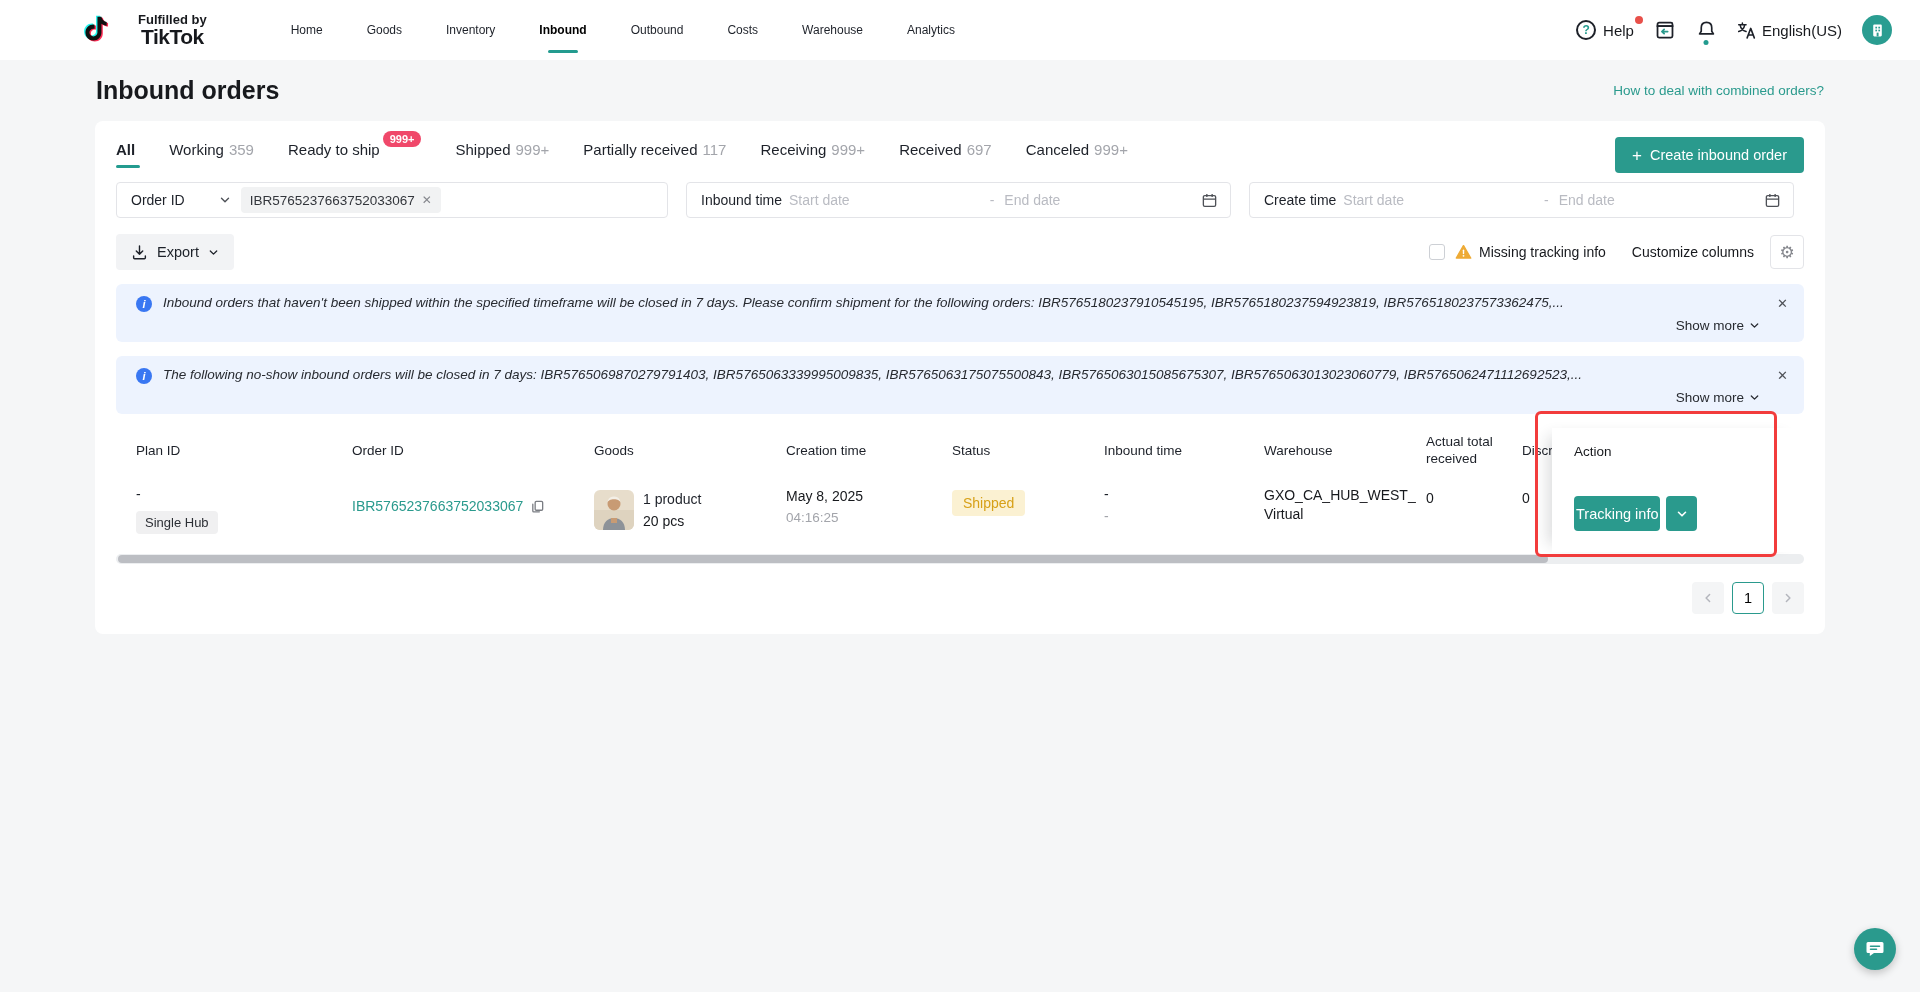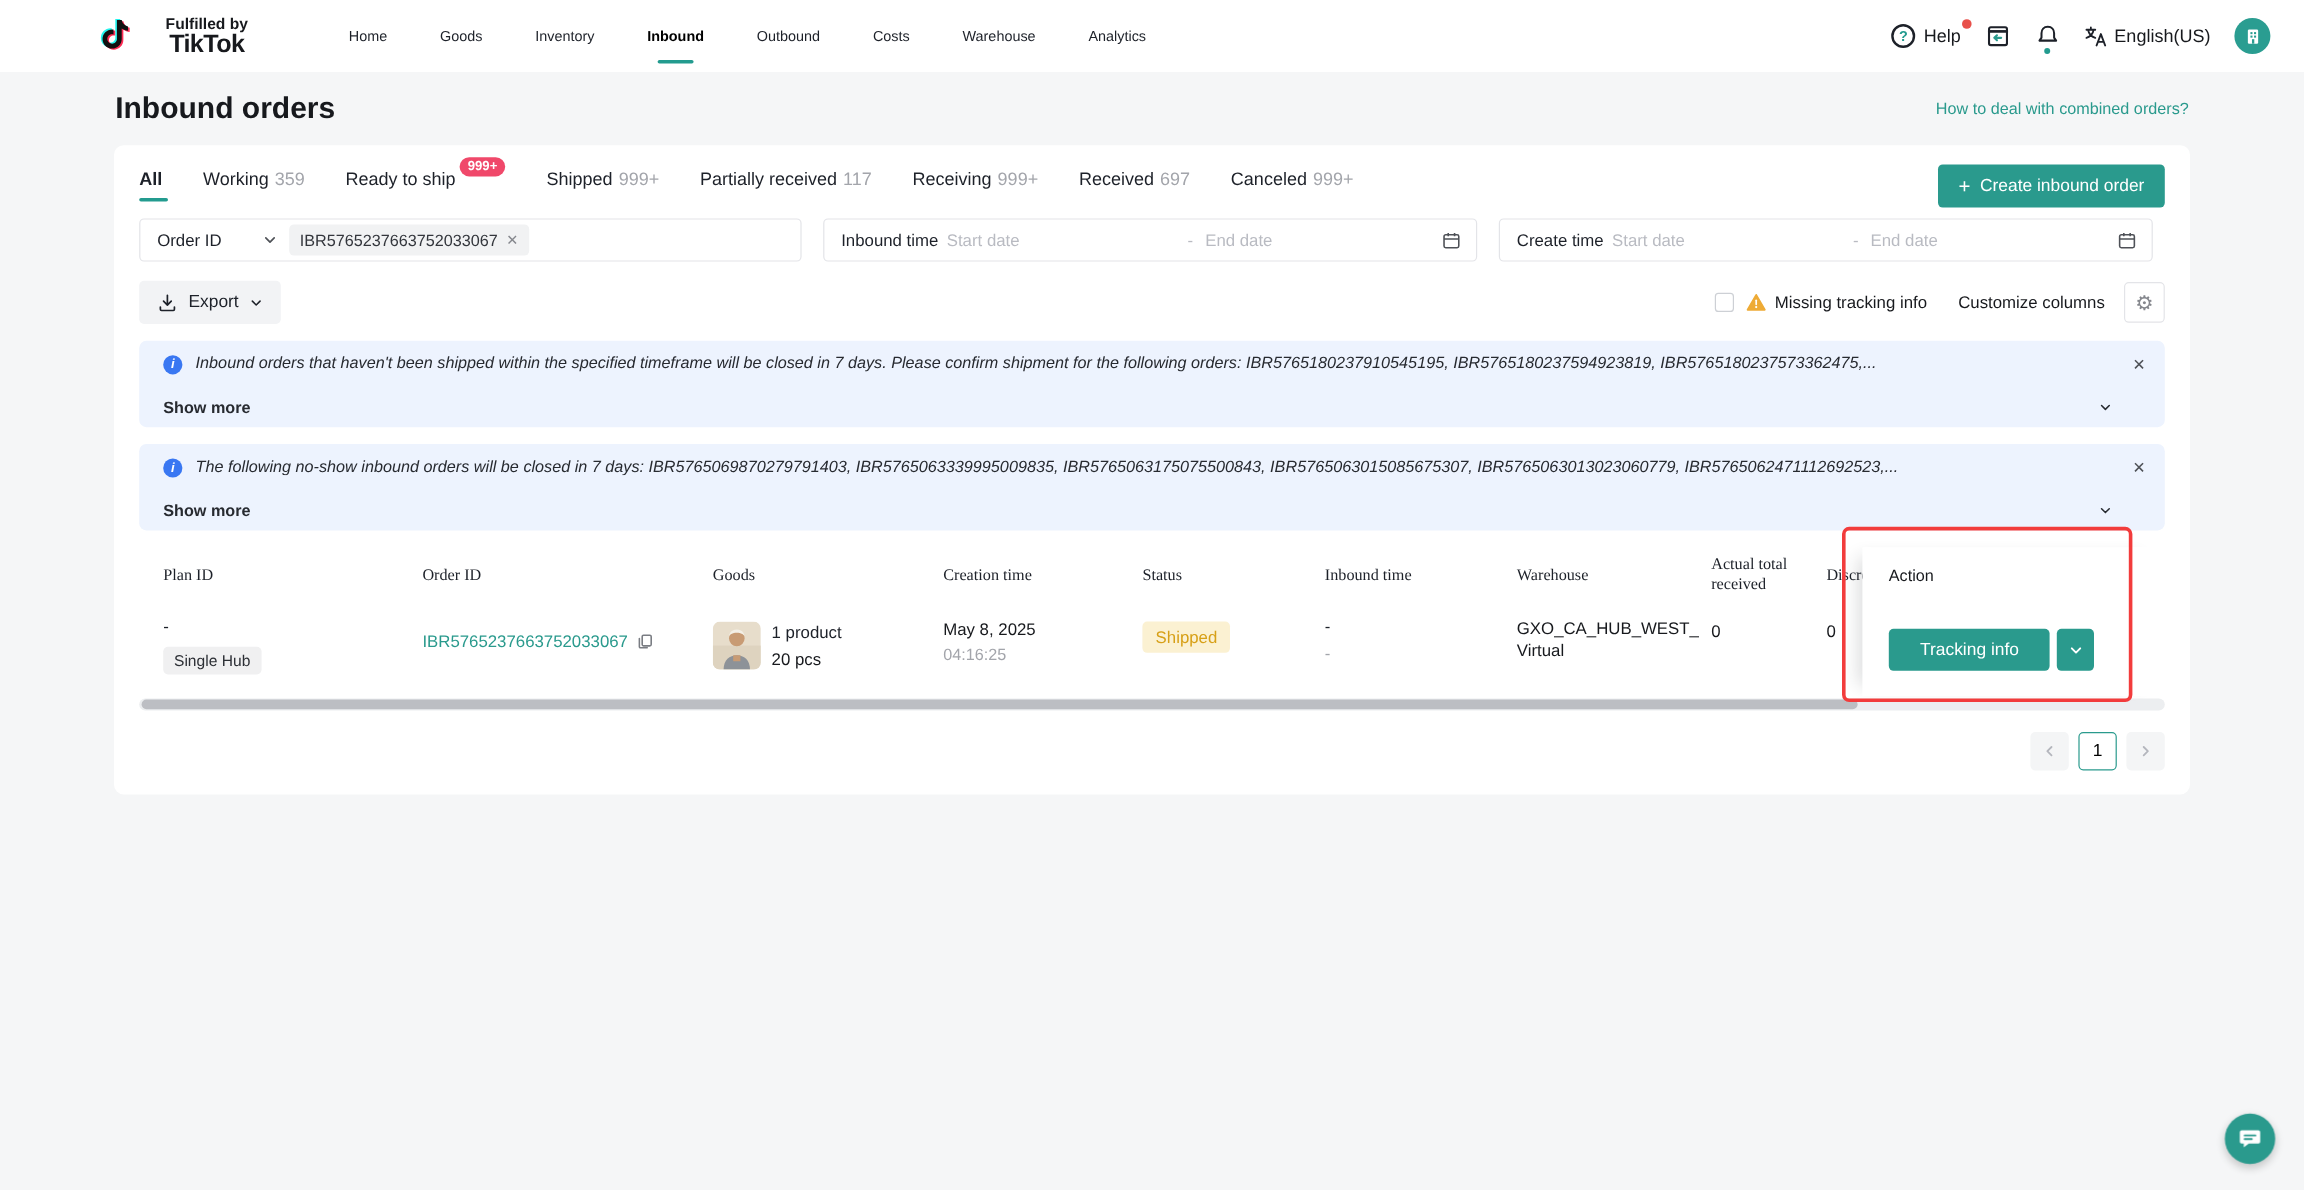--- a/index.html
+++ b/index.html
@@ -68,47 +68,47 @@
   .warn-label { display:flex; align-items:center; gap:7px; margin-left:10px; font-size:14px; }
   .customize { font-size:14px; margin-left:26px; cursor:pointer; }
   .gear-btn { width:34px; height:34px; border:1px solid #e3e4e8; border-radius:4px; background:#fff; display:flex; align-items:center; justify-content:center; margin-left:16px; cursor:pointer; color:#85878d; font-size:17px; }
 
   
   .banner { background:#edf3fe; border-radius:6px; margin-top:14px; padding:11px 44px 9px 20px; position:relative; }
   .banner-row { display:flex; align-items:flex-start; gap:11px; }
   .info-icon { width:16px; height:16px; min-width:16px; border-radius:50%; background:#3977f2; color:#fff; font-size:11px; font-weight:700; display:flex; align-items:center; justify-content:center; margin-top:1px; font-style:italic; }
   .banner-text { font-size:13.5px; color:#272a30; white-space:nowrap; overflow:hidden;font-style:italic; }
   .banner-close { position:absolute; right:16px; top:12px; color:#4e5157; font-size:13px; cursor:pointer; }
-  .show-more { display:flex; align-items:center; justify-content:space-between; gap:5px; font-size:13.5px; color:#272a30; margin-top:20px; cursor:pointer;font-weight:bold; }
+  .show-more { display:flex; align-items:center; justify-content:flex-end; gap:5px; font-size:13.5px; color:#272a30; margin-top:6px; cursor:pointer; }
 
   
   .table-wrap { position:relative; margin-top:14px; }
   .tgrid { display:grid; grid-template-columns:216px 242px 192px 166px 152px 160px 162px 96px 60px 1fr; }
-  .thead { height:46px; align-items:center; font-size:13.5px; font-weight:500; color:#1d2129;font-family:Liberation Serif, serif; }
+  .thead { height:46px; align-items:center; font-size:13.5px; font-weight:500; color:#1d2129; }
   .th { padding-left:20px; overflow:hidden; white-space:normal; line-height:1.25; }
   .trow { padding:12px 0 16px 0; font-size:14px; }
   .td { padding-left:20px; }
   .dash { color:#1d2129; }
   .dash-sub { color:#a3a5ab; margin-top:6px; }
   .plan-tag { display:inline-block; background:#f0f0f1; border-radius:4px; font-size:13px; padding:4px 9px; margin-top:9px; color:#2c2f35; }
   .order-link { color:#2a9a8d; cursor:pointer; margin-top:12px; display:inline-flex; align-items:center; gap:7px; }
   .goods-cell { display:flex; gap:9px; align-items:center; }
   .goods-lines div:first-child { color:#1d2129; }
   .goods-lines div:last-child { margin-top:6px; }
   .time-main { margin-top:2px; }
   .time-sub { color:#a3a5ab; margin-top:6px; font-size:13.5px; }
   .status-badge { display:inline-block; background:#fbf1d2; color:#d7a017; border-radius:4px; padding:5px 11px; font-size:14px; margin-top:4px; }
   .wh-lines div { line-height:1.35; }
   .num-cell { margin-top:4px; }
 
   
   .action-overlay { position:absolute; top:0; right:0; width:252px; bottom:12px; background:#fff; box-shadow:-12px 0 14px -8px rgba(31,35,41,0.16); padding-left:22px; z-index:5; }
   .action-head { font-size:13.5px; font-weight:500; height:46px; display:flex; align-items:center; }
   .action-btns { display:flex; align-items:center; gap:6px; margin-top:22px; }
-  .track-btn { height:35px; background:#2a9a8d; color:#fff; border:none; border-radius:4px; font-size:14.5px; padding:0 26px; cursor:pointer; font-family:inherit; }
+  .track-btn { height:35px; background:#2a9a8d; color:#fff; border:none; border-radius:4px; font-size:14.5px; padding:0 2px; cursor:pointer; font-family:inherit; }
   .track-caret { height:35px; width:31px; background:#2a9a8d; border:none; border-radius:4px; display:flex; align-items:center; justify-content:center; cursor:pointer; }
 
   
   .annotation { position:absolute; left:1419px; top:-17px; width:242px; height:146px; border:3px solid #f23c3c; border-radius:6px; z-index:9; pointer-events:none; }
 
   
   .hscroll { height:10px; background:#eceef0; border-radius:5px; margin-top:4px; position:relative; }
   .hscroll-thumb { position:absolute; left:2px; top:1px; height:8px; width:1430px; background:#bcbec3; border-radius:4px; cursor:pointer; }
 
   

